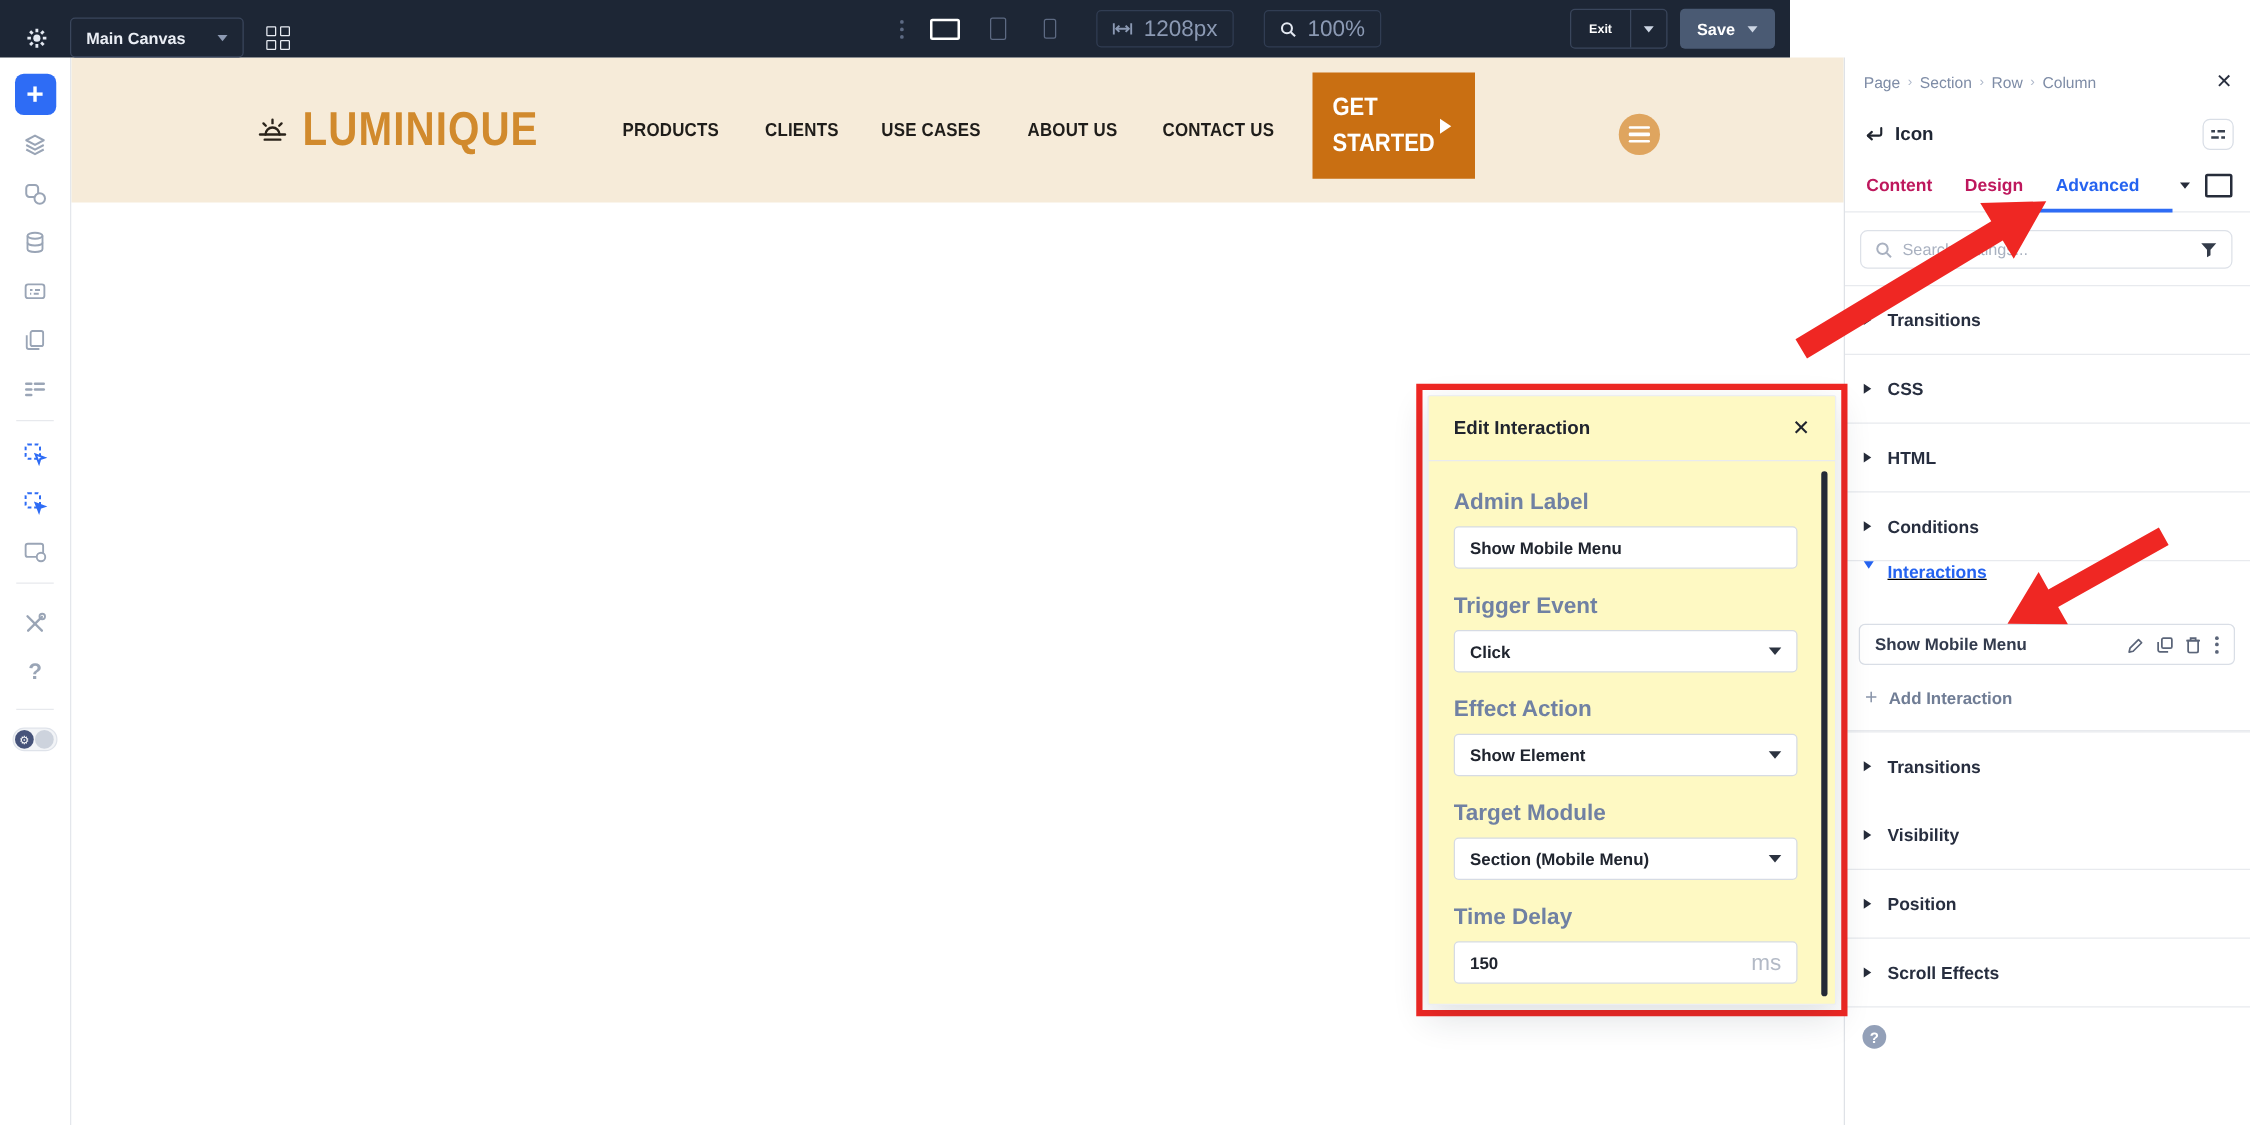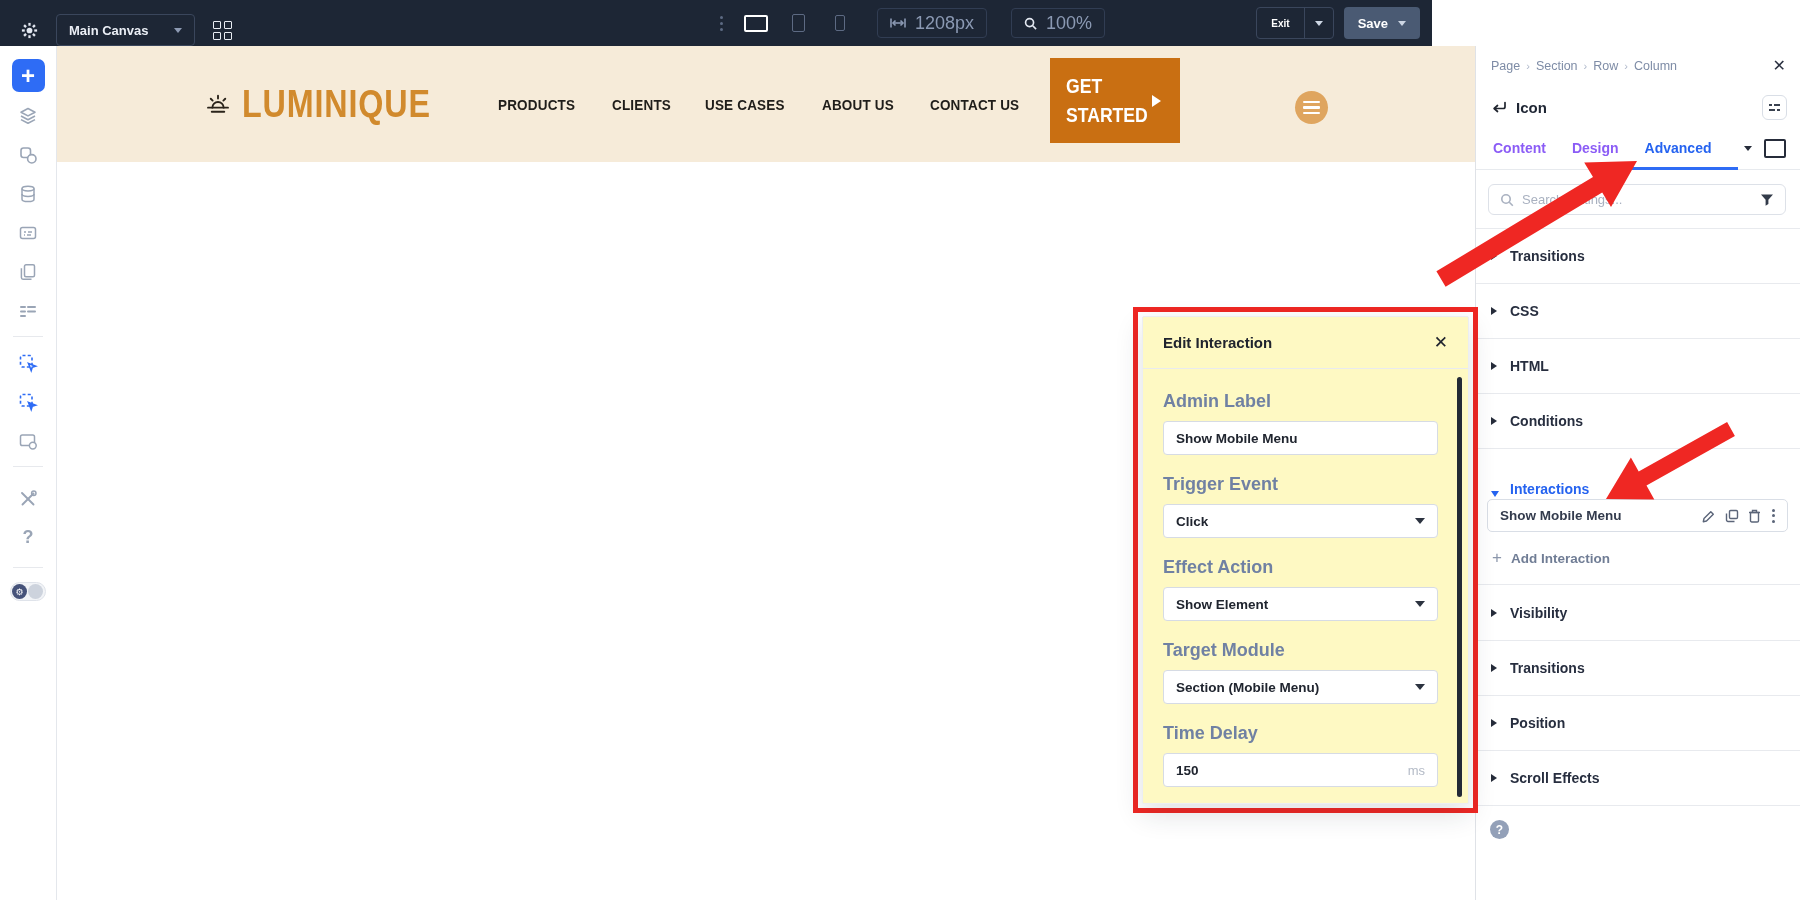--- a/index.html
+++ b/index.html
@@ -74,37 +74,37 @@
   .crumbs .sep { color:#aeb8ca; font-size:11px; }
   .crumbs span.crumb { cursor:pointer; }
   .p-close { margin-left:auto; font-size:16px; color:#2a3040; cursor:pointer; line-height:1; }
   .elem-row { display:flex; align-items:center; height:42px; padding:0 13px 0 15px; }
   .elem-title { font-size:15px; font-weight:bold; color:#1f2634; margin-left:9px; }
   .sliders-box { margin-left:auto; width:25px; height:25px; border:1px solid #d9dee6; border-radius:6px;
                  display:flex; flex-direction:column; align-items:center; justify-content:center; gap:3px; cursor:pointer; }
   .sl-row { display:flex; align-items:center; gap:2px; }
   .sl-row i { display:block; background:#39414f; height:2px; }
   .tabs-row { display:flex; align-items:center; height:42px; padding-left:17px; border-bottom:1px solid #e7eaee; position:relative; }
-  .tab { font-size:14px; font-weight:bold; color:#8b5cf6; margin-right:26px; padding-bottom:2px; cursor:pointer; position:relative; }
+  .tab { font-size:14px; font-weight:bold; color:#be185d; margin-right:26px; padding-bottom:2px; cursor:pointer; position:relative; }
   .tab.active { color:#2563f0; }
   .tab.active::after { content:""; position:absolute; left:-14px; right:-26px; bottom:-12px; height:3px; background:#2e6cf5; }
   .tabs-extra { margin-left:auto; display:flex; align-items:center; gap:12px; padding-right:14px; }
   .resp-square { width:22px; height:19px; border:2.4px solid #262c3a; border-radius:2px; cursor:pointer; }
   .search-row { padding:14px 14px 13px 12px; }
   .search-box { display:flex; align-items:center; height:31px; border:1px solid #dde1e8; border-radius:6px; padding:0 11px; gap:8px; }
   .search-box input { border:none; outline:none; flex:1; font-size:13px; color:#4a5567; background:transparent;
                       font-family:"Liberation Sans", sans-serif; }
   .search-box input::placeholder { color:#a9b1c0; }
   .acc-row { display:flex; align-items:center; height:55px; padding:0 14px 0 15px; border-top:1px solid #e8eaee; cursor:pointer; }
   .acc-row:first-of-type { border-top:1px solid #e8eaee; }
   .tri-r { width:0; height:0; border-left:6.5px solid #262c3a; border-top:4.5px solid transparent; border-bottom:4.5px solid transparent; }
   .tri-d { width:0; height:0; border-top:6.5px solid #2563f0; border-left:4.5px solid transparent; border-right:4.5px solid transparent; }
   .acc-label { font-size:14px; font-weight:bold; color:#272e3f; margin-left:13px; }
   .int-block { border-top:1px solid #e8eaee; border-bottom:1px solid #e8eaee; padding-bottom:16px; }
-  .int-head { display:flex; align-items:flex-end; height:48px; padding:0 15px; cursor:pointer; }
+  .int-head { display:flex; align-items:flex-start; height:48px; padding:0 15px; cursor:pointer;text-decoration:underline; }
   .int-head .acc-label { color:#2563f0; margin-left:11px; }
   .int-item { margin:2px 12px 0 11px; height:33px; border:1px solid #d9dee6; border-radius:5px;
               display:flex; align-items:center; padding:0 10px 0 12px; }
   .int-item .name { font-size:13.5px; font-weight:bold; color:#333b4d; }
   .int-icons { margin-left:auto; display:flex; align-items:center; gap:9px; color:#5b6579; }
   .int-icons .icbtn { display:flex; align-items:center; cursor:pointer; }
   .kebab-s { display:flex; flex-direction:column; gap:2.5px; padding:0 2px; cursor:pointer; }
   .kebab-s i { width:3px; height:3px; border-radius:50%; background:#5b6579; }
   .add-int { display:flex; align-items:center; gap:9px; margin:16px 0 0 16px; color:#707d95;
              font-size:13.5px; font-weight:bold; cursor:pointer; }
@@ -123,21 +123,21 @@
   .modal-close { margin-left:auto; font-size:17px; color:#20242e; cursor:pointer; line-height:1; }
   .modal-body { padding:22px 30px 0 20px; }
   .fgroup { margin-bottom:19px; }
   .flabel { font-size:18px; font-weight:bold; color:#7081a3; margin-bottom:9px; }
   .fctrl { height:34px; border:1px solid #d6dbe4; border-radius:4px; display:flex; align-items:center;
            padding:0 12px; font-size:13.5px; color:#242a35; background:#fff; }
   .fctrl .val { font-weight:bold; color:#20252f; }
   .fctrl.select { cursor:pointer; }
   .fctrl.select .caret { margin-left:auto; width:0; height:0; border-left:5px solid transparent;
                          border-right:5px solid transparent; border-top:6px solid #2c3340; }
-  .fctrl .unit { margin-left:auto; color:#b3bac6; font-size:13px; }
+  .fctrl .unit { margin-left:auto; color:#b3bac6; font-size:18px; }
   .modal-scroll { position:absolute; right:6px; top:60px; width:5px; height:420px; background:#232a36; border-radius:3px; }
 
   
   .arrows { position:absolute; left:0; top:0; width:1800px; height:900px; z-index:30; pointer-events:none; }
 
   svg.ic { display:block; }
 </style>
 </head>
 <body>
 
@@ -452,27 +452,27 @@
               <i></i>
             </span>
         </span>
       </div>
       <div class="add-int">
         <span class="plus">+</span>
         <span>Add Interaction</span>
       </div>
     </div>
 
+    <div class="acc-row">
+      <i class="tri-r"></i>
+      <span class="acc-label">Transitions</span>
+    </div>
     <div class="acc-row" style="border-top:none;">
       <i class="tri-r"></i>
       <span class="acc-label">Visibility</span>
-    </div>
-    <div class="acc-row">
-      <i class="tri-r"></i>
-      <span class="acc-label">Transitions</span>
     </div>
     <div class="acc-row">
       <i class="tri-r"></i>
       <span class="acc-label">Position</span>
     </div>
     <div class="acc-row">
       <i class="tri-r"></i>
       <span class="acc-label">Scroll Effects</span>
     </div>
 

